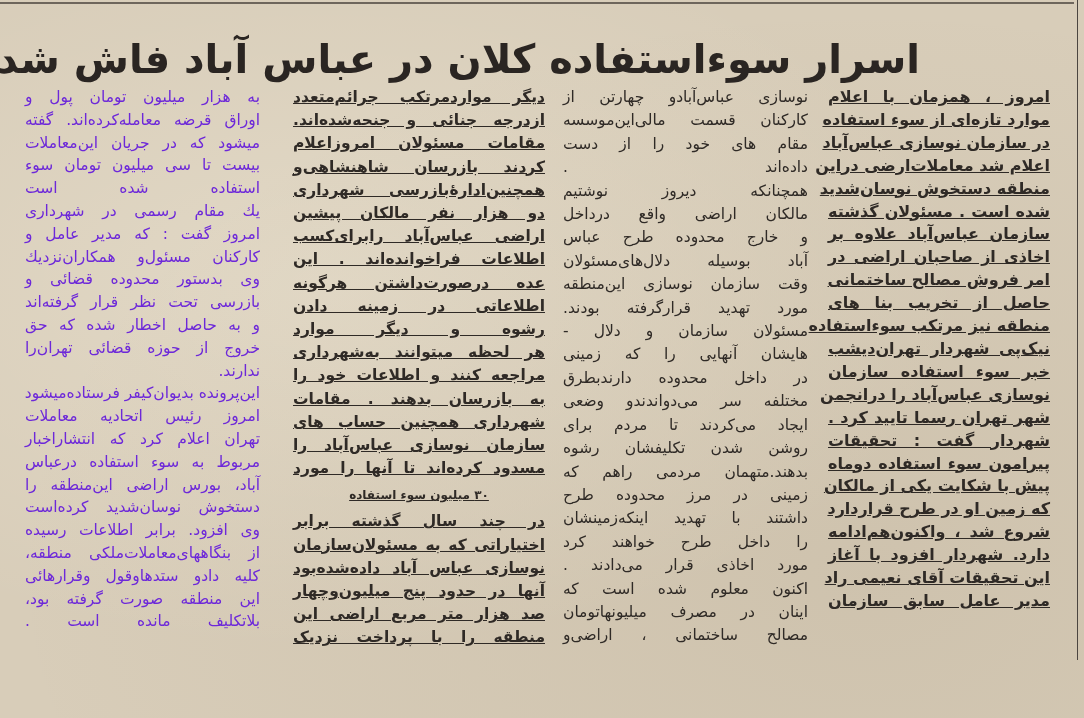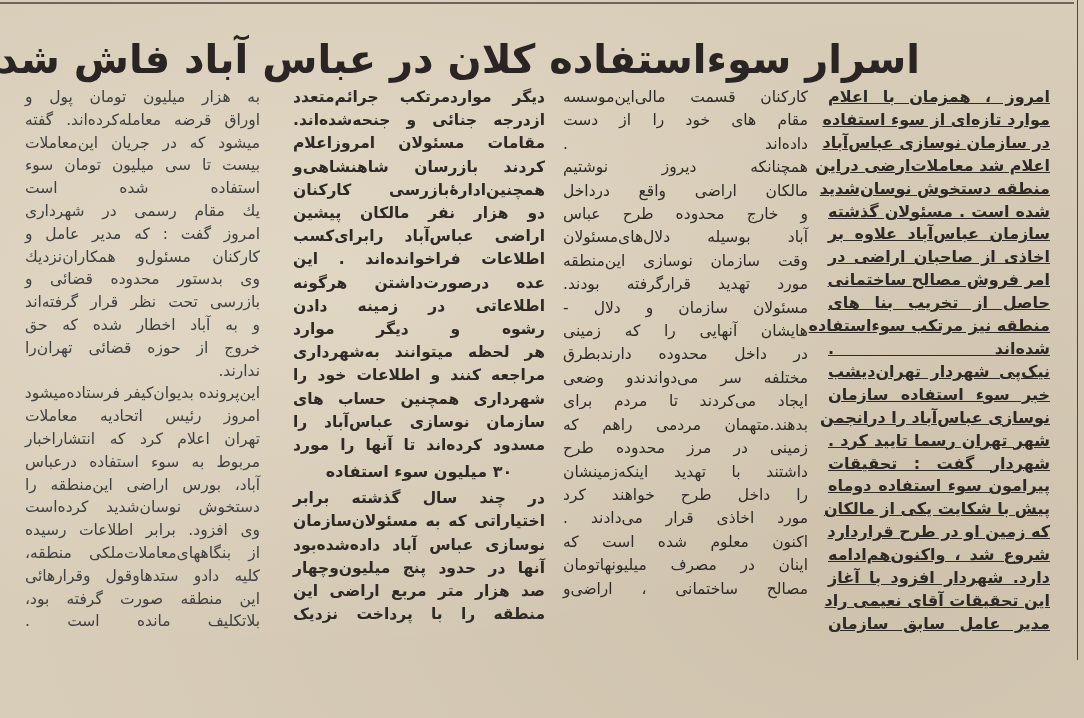--- a/index.html
+++ b/index.html
@@ -36,23 +36,23 @@
     .col {
       position: absolute; top: 86px;
       direction: rtl; text-align: justify;
       font-size: 15.5px; line-height: 22.9px;
       color: #2f2a26;
     }
     .col .line { display: block; white-space: nowrap; text-align-last: justify; }
     .col-1 { left: 828px; width: 222px; font-weight: bold; font-size: 16px; text-decoration: underline; }
     .col-2 { left: 563px; width: 245px; }
     .col-3 { left: 293px; width: 252px; font-weight: bold; }
-    .col-4 { left: 25px; width: 235px; color: #404040; }
+    .col-4 { left: 25px; width: 235px; color: #6d28d9; }
     .subhead {
-      display: block; font-weight: bold; font-size: 16px;
+      display: block; font-weight: bold; font-size: 12px;
       line-height: 30px; text-align: center; white-space: nowrap;
     }
   </style>
 </head>
 <body>
 
 <div class="paper"></div>
 <div class="top-rule"></div>
 <div class="right-rule"></div>
 
@@ -63,72 +63,74 @@
     <span class="line">موارد تازه‌ای از سوء استفاده</span>
     <span class="line">در سازمان نوسازی عباس‌آباد</span>
     <span class="line">اعلام شد معاملات‌ارضی دراین</span>
     <span class="line">منطقه دستخوش نوسان‌شدید</span>
     <span class="line">شده است . مسئولان گذشته</span>
     <span class="line">سازمان عباس‌آباد علاوه بر</span>
     <span class="line">اخاذی از صاحبان اراضی در</span>
     <span class="line">امر فروش مصالح ساختمانی</span>
     <span class="line">حاصل از تخریب بنا های</span>
     <span class="line">منطقه نیز مرتکب سوءاستفاده</span>
-    <span class="line">شده‌اند .</span>
     <span class="line">نیک‌پی شهردار تهران‌دیشب</span>
     <span class="line">خبر سوء استفاده سازمان</span>
     <span class="line">نوسازی عباس‌آباد را درانجمن</span>
     <span class="line">شهر تهران رسما تایید کرد .</span>
     <span class="line">شهردار گفت : تحقیقات</span>
     <span class="line">پیرامون سوء استفاده دوماه</span>
     <span class="line">پیش با شکایت یکی از مالکان</span>
     <span class="line">که زمین او در طرح قراردارد</span>
     <span class="line">شروع شد ، واکنون‌هم‌ادامه</span>
     <span class="line">دارد. شهردار افزود با آغاز</span>
     <span class="line">این تحقیقات آقای نعیمی راد</span>
     <span class="line">مدیر عامل سابق سازمان</span>
   </div>
 <div class="col col-2" id="col2" style="line-height: 23.4px;">
+    <span class="line">نوسازی عباس‌آبادو چهارتن از</span>
     <span class="line">کارکنان قسمت مالی‌این‌موسسه</span>
     <span class="line">مقام های خود را از دست</span>
     <span class="line">داده‌اند .</span>
     <span class="line">همچنانکه دیروز نوشتیم</span>
     <span class="line">مالکان اراضی واقع درداخل</span>
     <span class="line">و خارج محدوده طرح عباس</span>
     <span class="line">آباد بوسیله دلال‌های‌مسئولان</span>
     <span class="line">وقت سازمان نوسازی این‌منطقه</span>
     <span class="line">مورد تهدید قرارگرفته بودند.</span>
     <span class="line">مسئولان سازمان و دلال -</span>
     <span class="line">هایشان آنهایی را که زمینی</span>
     <span class="line">در داخل محدوده دارندبطرق</span>
     <span class="line">مختلفه سر می‌دواندندو وضعی</span>
     <span class="line">ایجاد می‌کردند تا مردم برای</span>
+    <span class="line">روشن شدن تکلیفشان رشوه</span>
     <span class="line">بدهند.متهمان مردمی راهم که</span>
     <span class="line">زمینی در مرز محدوده طرح</span>
     <span class="line">داشتند با تهدید اینکه‌زمینشان</span>
     <span class="line">را داخل طرح خواهند کرد</span>
     <span class="line">مورد اخاذی قرار می‌دادند .</span>
     <span class="line">اکنون معلوم شده است که</span>
     <span class="line">اینان در مصرف میلیونها‌تومان</span>
     <span class="line">مصالح ساختمانی ، اراضی‌و</span>
   </div>
-<div class="col col-3" id="col3" style="line-height: 23.2px;">
+<div class="col col-3" id="col3" style="line-height: 23.2px; text-decoration: underline;">
     <span class="line">دیگر مواردمرتکب جرائم‌متعدد</span>
     <span class="line">ازدرجه جنائی و جنحه‌شده‌اند.</span>
     <span class="line">مقامات مسئولان امروزاعلام</span>
     <span class="line">کردند بازرسان شاهنشاهی‌و</span>
-    <span class="line">همچنین‌ادارهٔ‌بازرسی کارکنان</span>
+    <span class="line">همچنین‌ادارهٔ‌بازرسی شهرداری</span>
     <span class="line">دو هزار نفر مالکان پیشین</span>
     <span class="line">اراضی عباس‌آباد رابرای‌کسب</span>
     <span class="line">اطلاعات فراخوانده‌اند . این</span>
     <span class="line">عده درصورت‌داشتن هرگونه</span>
     <span class="line">اطلاعاتی در زمینه دادن</span>
     <span class="line">رشوه و دیگر موارد</span>
     <span class="line">هر لحظه میتوانند به‌شهرداری</span>
     <span class="line">مراجعه کنند و اطلاعات خود را</span>
+    <span class="line">به بازرسان بدهند . مقامات</span>
     <span class="line">شهرداری همچنین حساب های</span>
     <span class="line">سازمان نوسازی عباس‌آباد را</span>
     <span class="line">مسدود کرده‌اند تا آنها را مورد</span>
     <span class="subhead">۳۰ میلیون سوء استفاده</span>
     <span class="line">در چند سال گذشته برابر</span>
     <span class="line">اختیاراتی که به مسئولان‌سازمان</span>
     <span class="line">نوسازی عباس آباد داده‌شده‌بود</span>
     <span class="line">آنها در حدود پنج میلیون‌وچهار</span>
     <span class="line">صد هزار متر مربع اراضی این</span>
     <span class="line">منطقه را با پرداخت نزدیک</span>
@@ -137,21 +139,21 @@
     <span class="line">به هزار میلیون تومان پول و</span>
     <span class="line">اوراق قرضه معامله‌کرده‌اند. گفته</span>
     <span class="line">میشود که در جریان این‌معاملات</span>
     <span class="line">بیست تا سی میلیون تومان سوء</span>
     <span class="line">استفاده شده است</span>
     <span class="line">یك مقام رسمی در شهرداری</span>
     <span class="line">امروز گفت : که مدیر عامل و</span>
     <span class="line">کارکنان مسئول‌و همکاران‌نزدیك</span>
     <span class="line">وی بدستور محدوده قضائی و</span>
     <span class="line">بازرسی تحت نظر قرار گرفته‌اند</span>
-    <span class="line">و به آباد اخطار شده که حق</span>
+    <span class="line">و به حاصل اخطار شده که حق</span>
     <span class="line">خروج از حوزه قضائی تهران‌را</span>
     <span class="line">ندارند.</span>
     <span class="line">این‌پرونده بدیوان‌کیفر فرستاده‌میشود</span>
     <span class="line">امروز رئیس اتحادیه معاملات</span>
     <span class="line">تهران اعلام کرد که انتشاراخبار</span>
     <span class="line">مربوط به سوء استفاده درعباس</span>
     <span class="line">آباد، بورس اراضی این‌منطقه را</span>
     <span class="line">دستخوش نوسان‌شدید کرده‌است</span>
     <span class="line">وی افزود. برابر اطلاعات رسیده</span>
     <span class="line">از بنگاههای‌معاملات‌ملکی منطقه،</span>

